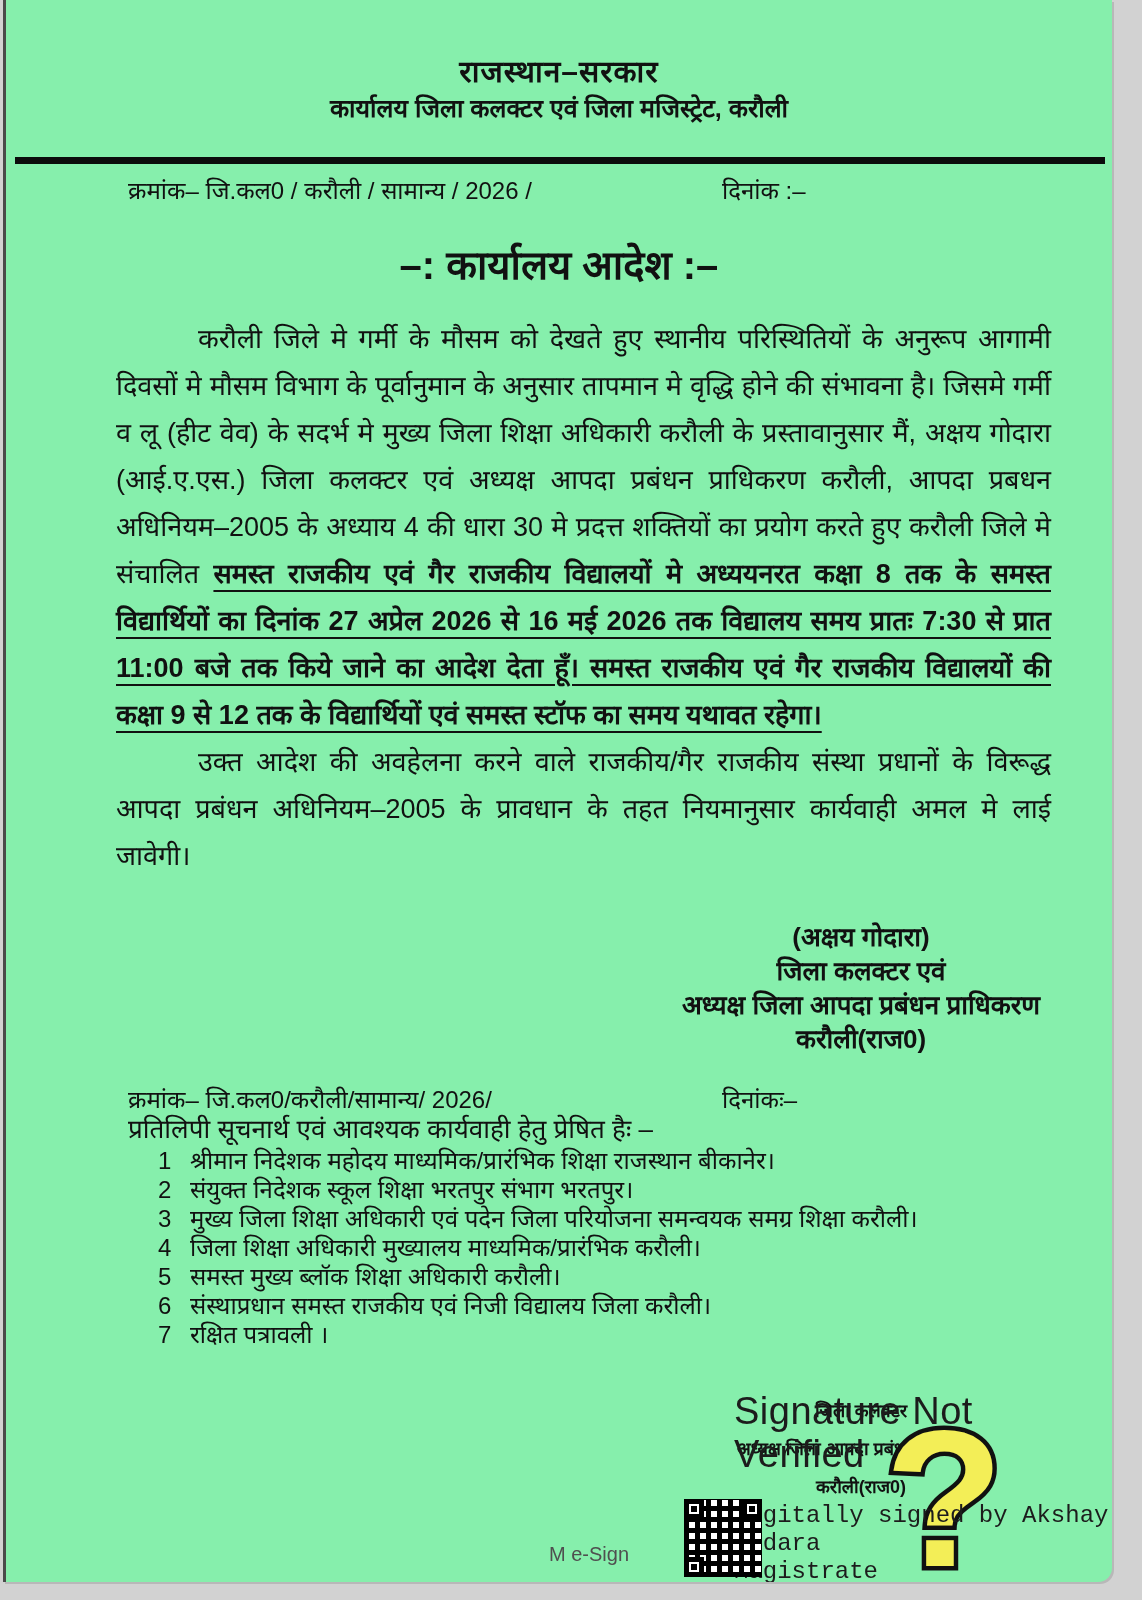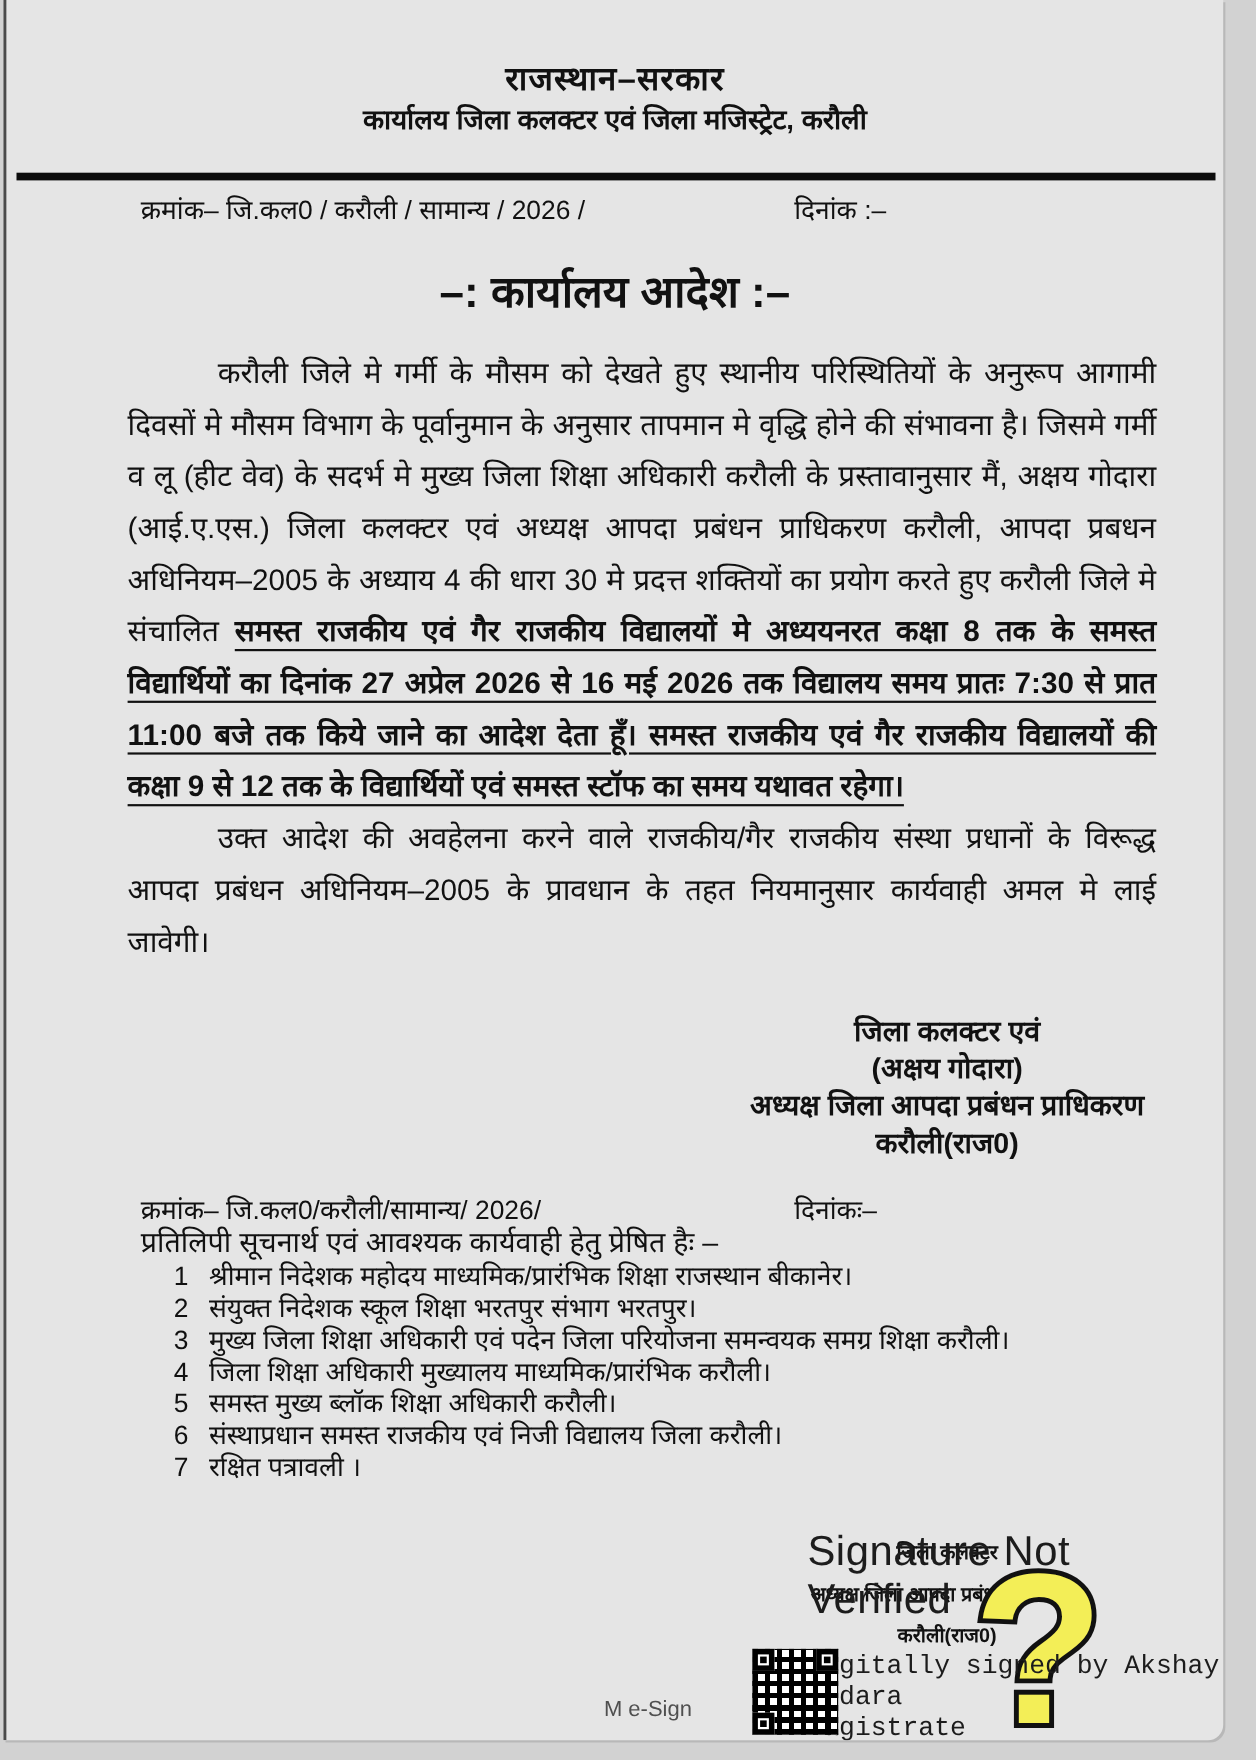--- a/index.html
+++ b/index.html
@@ -7,21 +7,21 @@
   body {
     position:relative;
     background:#d2d2d2;
     font-family:"Liberation Sans","DejaVu Sans",sans-serif;
     color:#111;
     overflow:hidden;
   }
   .page {
     position:absolute; left:3px; top:0;
     width:1109px; height:1582px;
-    background:#e5e5e5;
+    background:#86efac;
     border-left:3px solid #4a4a4a;
     border-bottom-right-radius:14px;
     box-shadow:2px 2px 0 rgba(0,0,0,0.12);
     overflow:hidden;
   }
   .center { text-align:center; }
   .hdr1 { position:absolute; top:50px; left:0; width:100%; font-size:30px; font-weight:bold; letter-spacing:1px; }
   .hdr2 { position:absolute; top:90px; left:0; width:100%; font-size:25px; font-weight:bold; }
   .rule { position:absolute; top:157px; left:9px; width:1090px; height:7px; background:#0c0c0c; }
   .refrow { position:absolute; width:100%; font-size:24px; }
@@ -91,22 +91,22 @@
   </div>
 
   <div class="order-title center">–: कार्यालय आदेश :–</div>
 
   <div class="body-text">
     <p><span>करौली जिले मे गर्मी के मौसम को देखते हुए स्थानीय परिस्थितियों के अनुरूप आगामी दिवसों मे मौसम विभाग के पूर्वानुमान के अनुसार तापमान मे वृद्धि होने की संभावना है। जिसमे गर्मी व लू (हीट वेव) के सदर्भ मे मुख्य जिला शिक्षा अधिकारी करौली के प्रस्तावानुसार मैं, अक्षय गोदारा (आई.ए.एस.) जिला कलक्टर एवं अध्यक्ष आपदा प्रबंधन प्राधिकरण करौली, आपदा प्रबधन अधिनियम–2005 के अध्याय 4 की धारा 30 मे प्रदत्त शक्तियों का प्रयोग करते हुए करौली जिले मे संचालित </span><span class="order-core">समस्त राजकीय एवं गैर राजकीय विद्यालयों मे अध्ययनरत कक्षा 8 तक के समस्त विद्यार्थियों का दिनांक 27 अप्रेल 2026 से 16 मई 2026 तक विद्यालय समय प्रातः 7:30 से प्रात 11:00 बजे तक किये जाने का आदेश देता हूँ। समस्त राजकीय एवं गैर राजकीय विद्यालयों की कक्षा 9 से 12 तक के विद्यार्थियों एवं समस्त स्टॉफ का समय यथावत रहेगा।</span></p>
     <p>उक्त आदेश की अवहेलना करने वाले राजकीय/गैर राजकीय संस्था प्रधानों के विरूद्ध आपदा प्रबंधन अधिनियम–2005 के प्रावधान के तहत नियमानुसार कार्यवाही अमल मे लाई जावेगी।</p>
   </div>
 
   <div class="sig-block">
+    <div>(अक्षय गोदारा)</div>
     <div>जिला कलक्टर एवं</div>
-    <div>(अक्षय गोदारा)</div>
     <div>अध्यक्ष जिला आपदा प्रबंधन प्राधिकरण</div>
     <div>करौली(राज0)</div>
   </div>
 
   <div class="refrow bottom">
     <span class="ref-num">क्रमांक–  जि.कल0/करौली/सामान्य/  2026/</span>
     <span class="ref-date">दिनांकः–</span>
   </div>
 
   <div class="copy-note">प्रतिलिपी सूचनार्थ एवं आवश्यक कार्यवाही हेतु प्रेषित हैः –</div>

